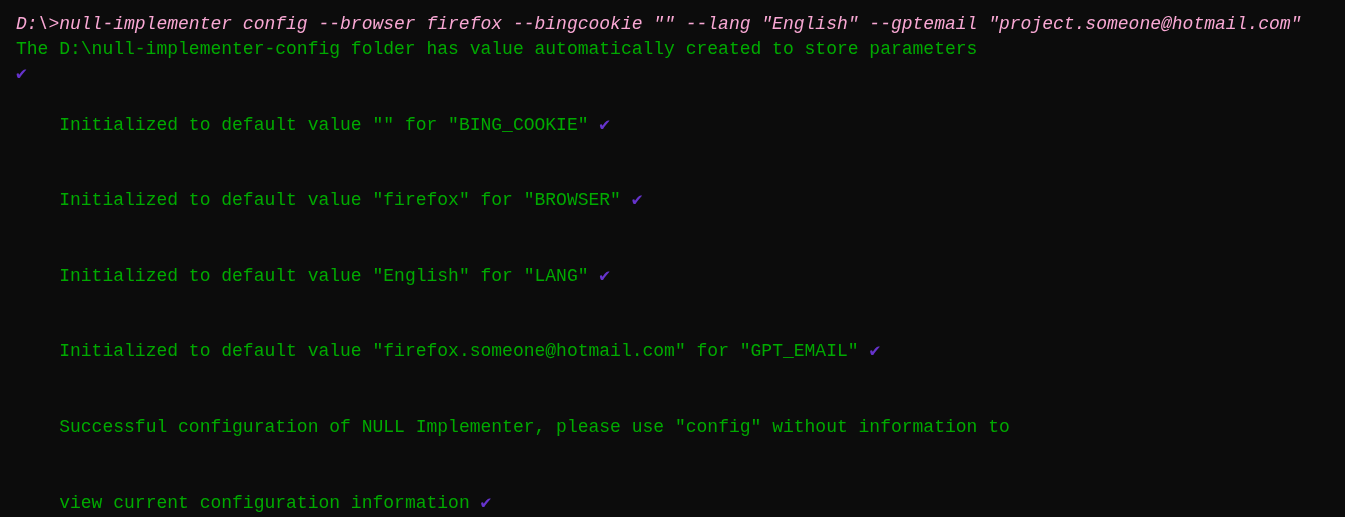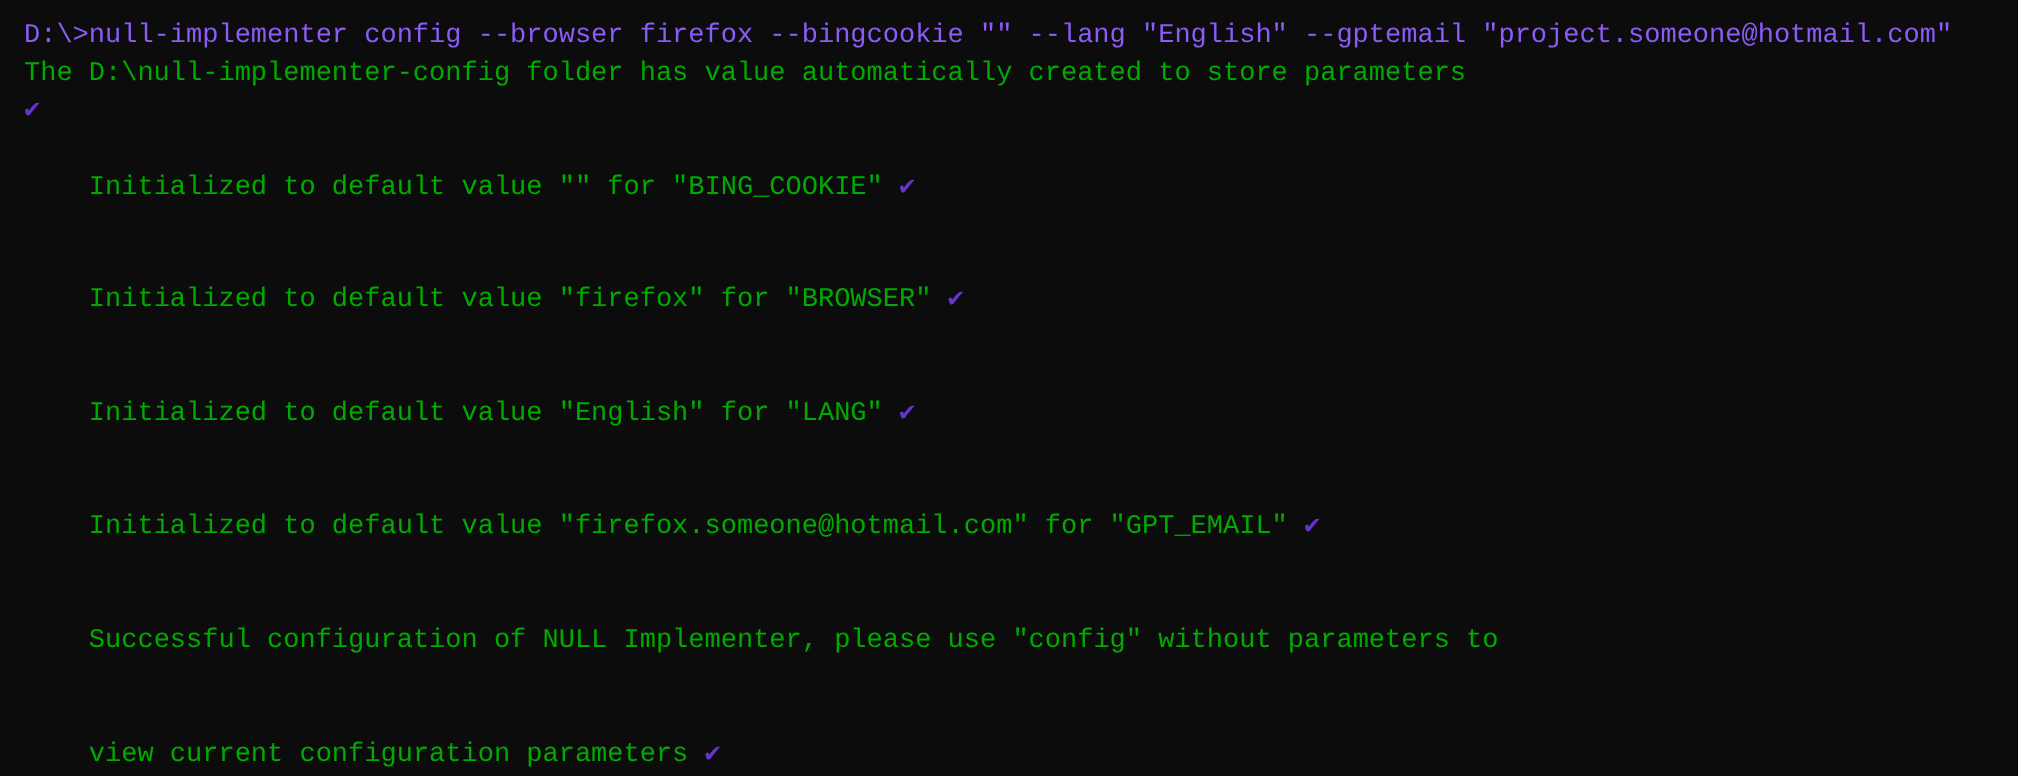--- a/index.html
+++ b/index.html
@@ -17,23 +17,24 @@
       font-size: 18px;
       line-height: 1.4;
       padding: 12px 16px;
     }
 
     .terminal-content {
       color: #cccccc;
     }
 
     .cmd-line {
-      color: #8b5cf6;
+      color: #f9a8d4;
       white-space: pre-wrap;
       word-break: break-all;
+      font-style: italic;
     }
 
     .green-text {
       color: #00aa00;
       white-space: pre-wrap;
       word-break: break-all;
     }
 
     .checkmark {
       color: #6633cc;
@@ -68,23 +69,23 @@
 
   <span class="line green-text">
     <span>Initialized to default value "English" for "LANG"</span> <span class="checkmark">✔</span>
   </span>
 
   <span class="line green-text">
     <span>Initialized to default value "firefox.someone@hotmail.com" for "GPT_EMAIL"</span> <span class="checkmark">✔</span>
   </span>
 
   <span class="line green-text">
-    <span>Successful configuration of NULL Implementer, please use "config" without parameters to</span>
+    <span>Successful configuration of NULL Implementer, please use "config" without information to</span>
   </span>
   <span class="line green-text">
-    <span>view current configuration parameters</span> <span class="checkmark">✔</span>
+    <span>view current configuration information</span> <span class="checkmark">✔</span>
   </span>
 
   
 
   
 
 </div>
 
 </body></html>

